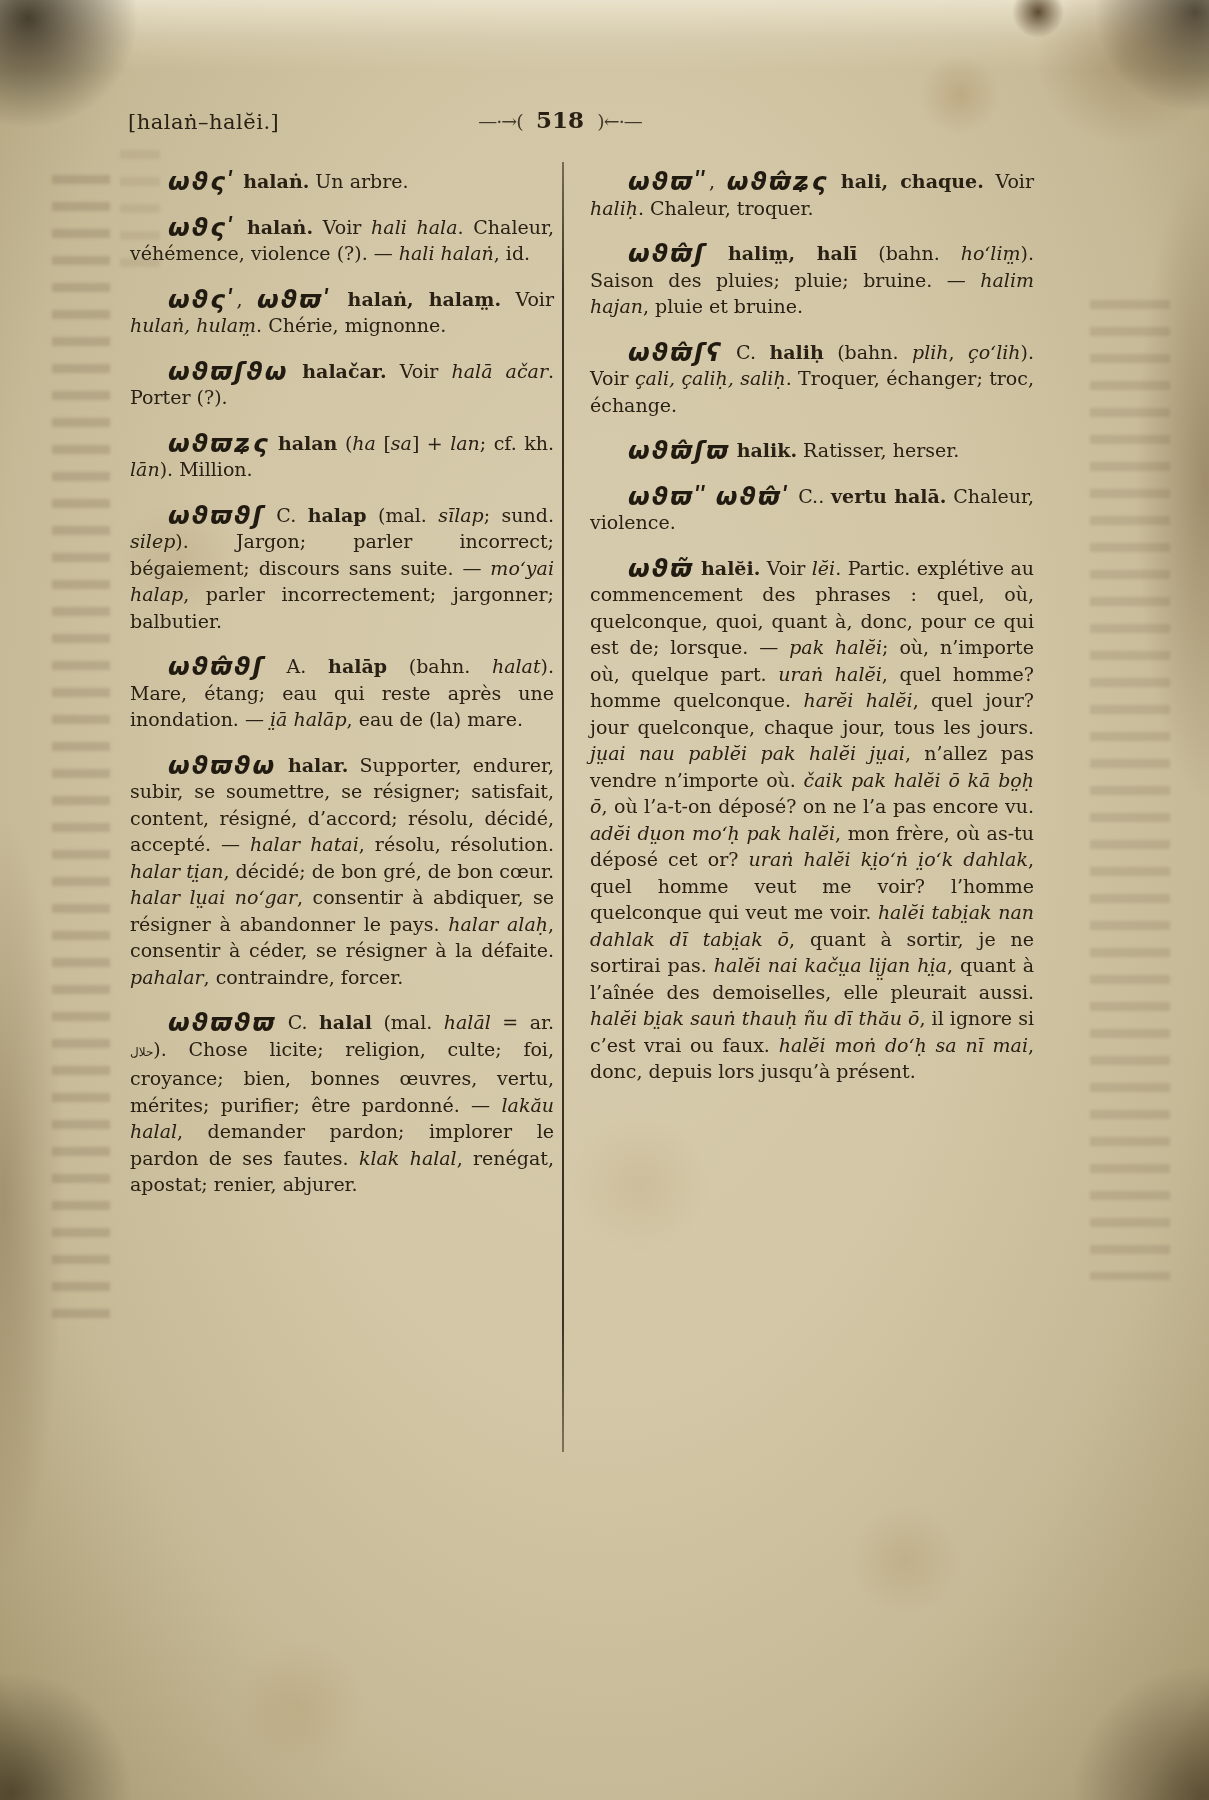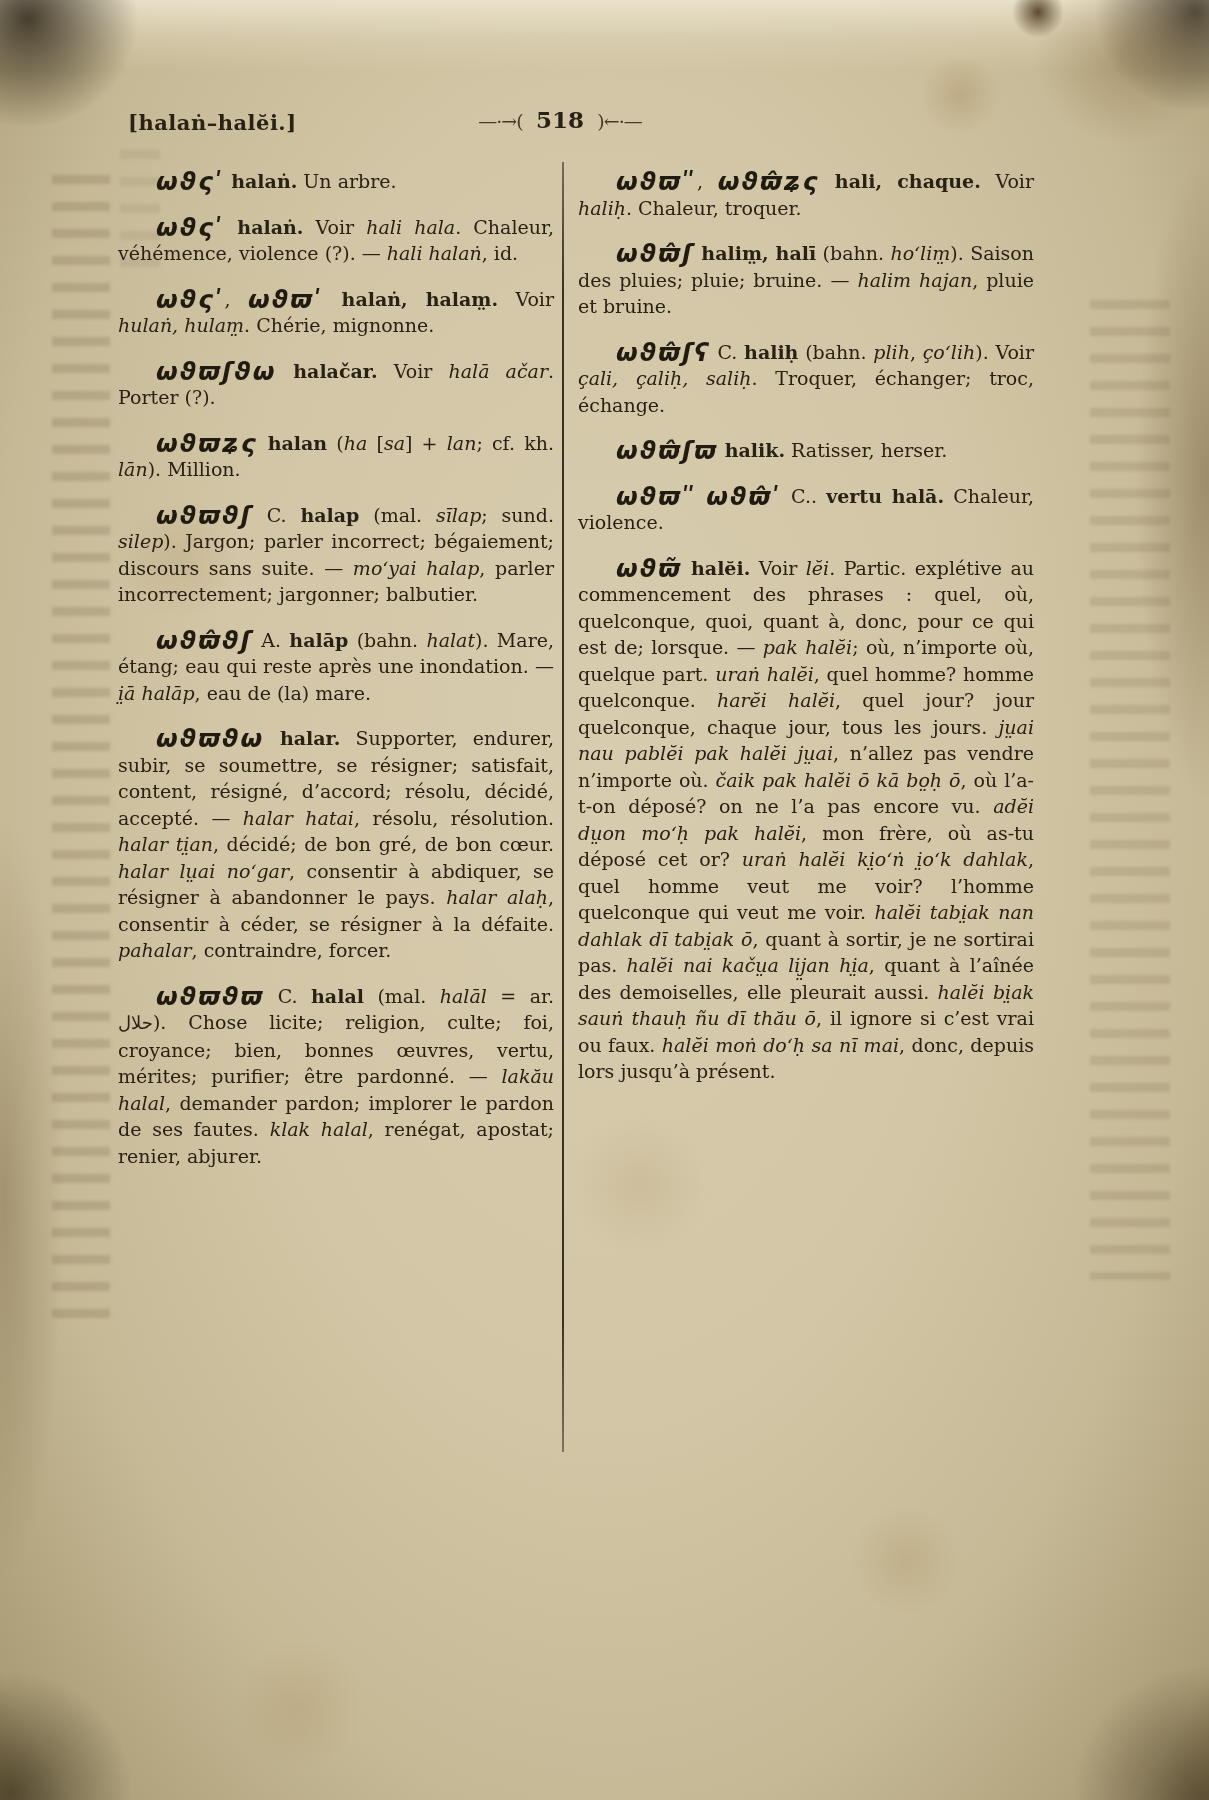--- a/index.html
+++ b/index.html
@@ -23,50 +23,50 @@
       radial-gradient(circle at 1195px 12px, rgba(30,22,10,0.72), transparent 100px),
       radial-gradient(circle at 12px 1792px, rgba(30,22,10,0.55), transparent 120px),
       radial-gradient(circle at 1202px 1796px, rgba(40,28,14,0.50), transparent 130px),
       radial-gradient(ellipse 70px 320px at 1206px 480px, rgba(95,70,38,0.38), transparent),
       radial-gradient(ellipse 60px 380px at 4px 1200px, rgba(95,70,38,0.30), transparent),
       linear-gradient(180deg, rgba(238,231,209,0.85) 0px, rgba(222,212,184,0.5) 38px, rgba(222,212,184,0) 70px),
       radial-gradient(ellipse at 50% 42%, #d7ccae 0%, #d2c6a6 45%, #c6b996 72%, #ab9d76 94%, #8f8057 100%);
   }
   .margin-label{
     position:absolute;left:128px;top:110px;
-    font-size:21px;font-weight:bold;letter-spacing:.5px;
+    font-size:21px;font-weight:normal;letter-spacing:.5px;
   }
   .page-number-wrap{
     position:absolute;left:420px;top:106px;width:280px;
     text-align:center;font-size:23px;
   }
   .page-number-wrap .orn{font-size:19px;opacity:.85;letter-spacing:-1px;}
   .page-number-wrap .pn{font-weight:700;padding:0 6px;}
   .divider{
     position:absolute;left:562px;top:162px;width:2px;height:1290px;
     background:linear-gradient(180deg, rgba(42,33,21,.55), rgba(42,33,21,.9) 10%, rgba(42,33,21,.9) 90%, rgba(42,33,21,.5));
   }
   .col{
     position:absolute;top:168px;
     font-size:19px;line-height:26.5px;text-align:justify;
   }
   .col-left{left:118px;width:436px;}
   .col-right{left:578px;width:456px;}
-  .entry{margin:0 0 19px 0;text-indent:38px;}
+  .entry{margin:0 0 19px 12px;text-indent:38px;}
   .entry:last-child{margin-bottom:0;}
   .seg-r{}
   .seg-b{font-weight:bold;}
   .seg-i{font-style:italic;}
   .seg-c{
     font-family:"DejaVu Sans", sans-serif;
     font-style:italic;font-weight:bold;
     font-size:25px;line-height:1;letter-spacing:2px;
     vertical-align:-2px;color:#211a10;
   }
-  .seg-a{font-family:Liberation Sans, sans-serif;font-size:18px;}
+  .seg-a{font-family:Liberation Sans, sans-serif;font-size:12px;}
   .ghost{
     position:absolute;pointer-events:none;
     background:repeating-linear-gradient(180deg, rgba(72,56,34,.16) 0 9px, rgba(72,56,34,0) 9px 27px);
     filter:blur(1.6px);
   }
   .ghost-left{left:52px;top:175px;width:58px;height:1150px;}
   .ghost-right{left:1090px;top:300px;width:80px;height:980px;opacity:.8;}
   .ghost-topleft{left:120px;top:150px;width:40px;height:120px;opacity:.5;}
 </style>
 </head>

